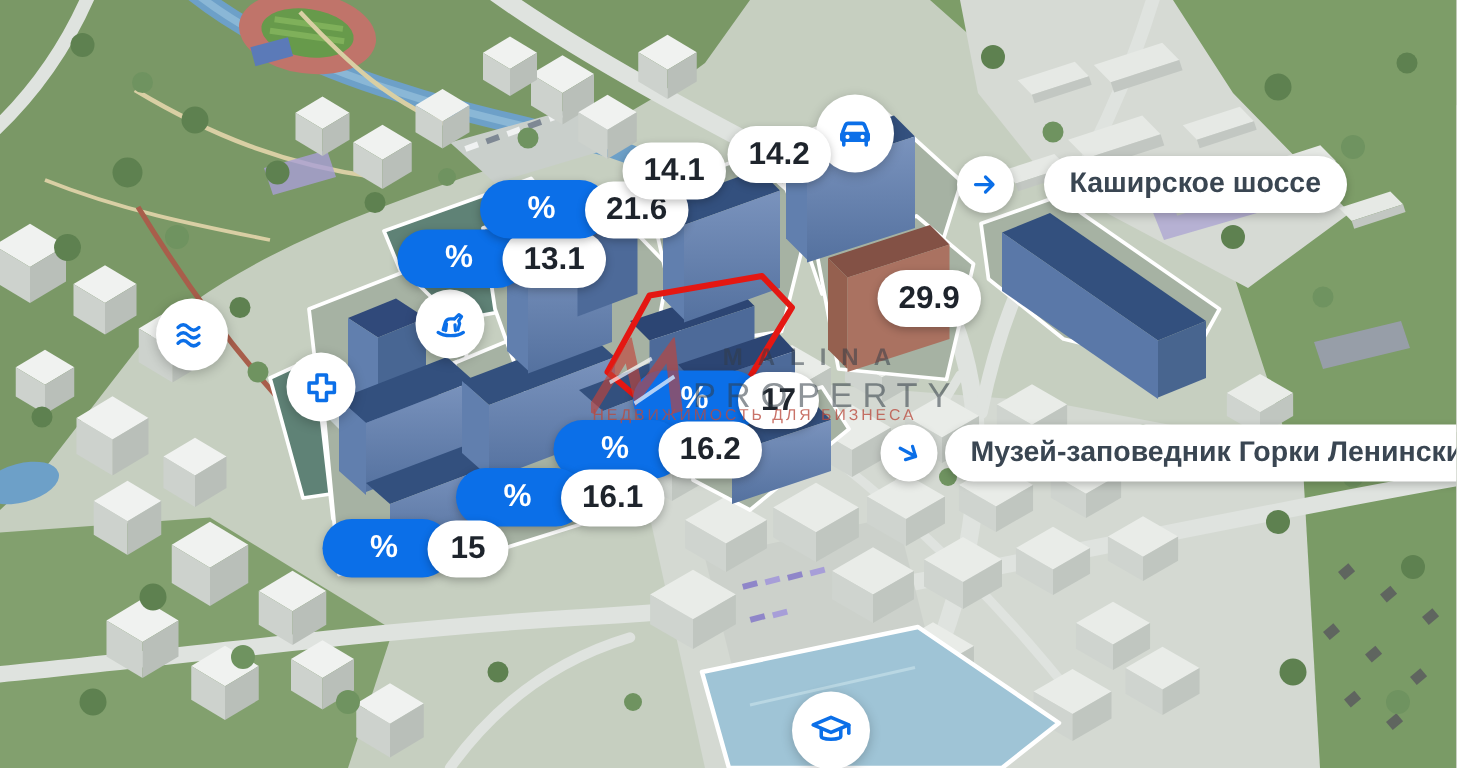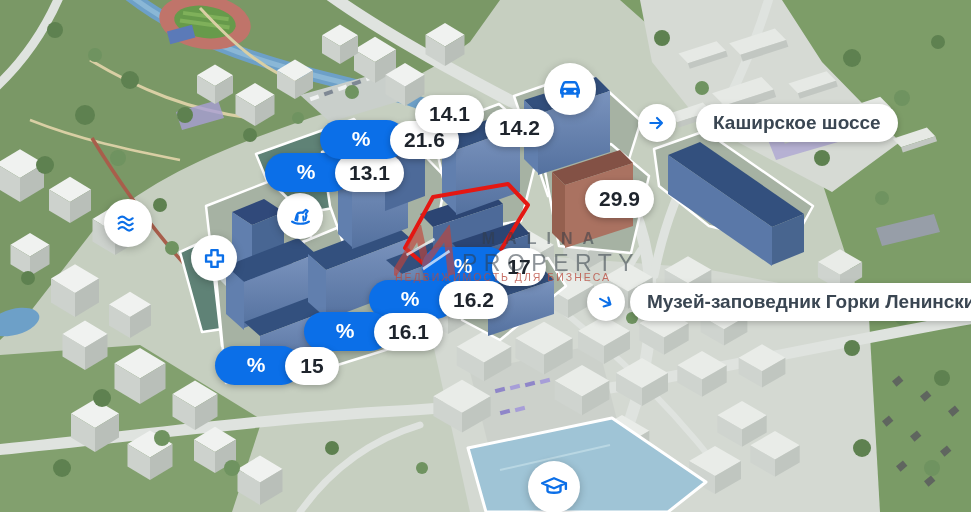--- a/index.html
+++ b/index.html
@@ -359,21 +359,21 @@
 
   <div class="badge" style="left:320px;top:120px;">
     <span class="pct">%</span>
     <span class="num">21.6</span>
   </div>
 
   <div class="badge" style="left:415px;top:95px;">
     <span class="num">14.1</span>
   </div>
 
-  <div class="badge" style="left:485px;top:109px;">
+  <div class="badge" style="left:485px;top:84px;">
     <span class="num">14.2</span>
   </div>
 
   <div class="badge" style="left:585px;top:180px;">
     <span class="num">29.9</span>
   </div>
 
   <div class="badge" style="left:422px;top:247px;">
     <span class="pct">%</span>
     <span class="num">17</span>

